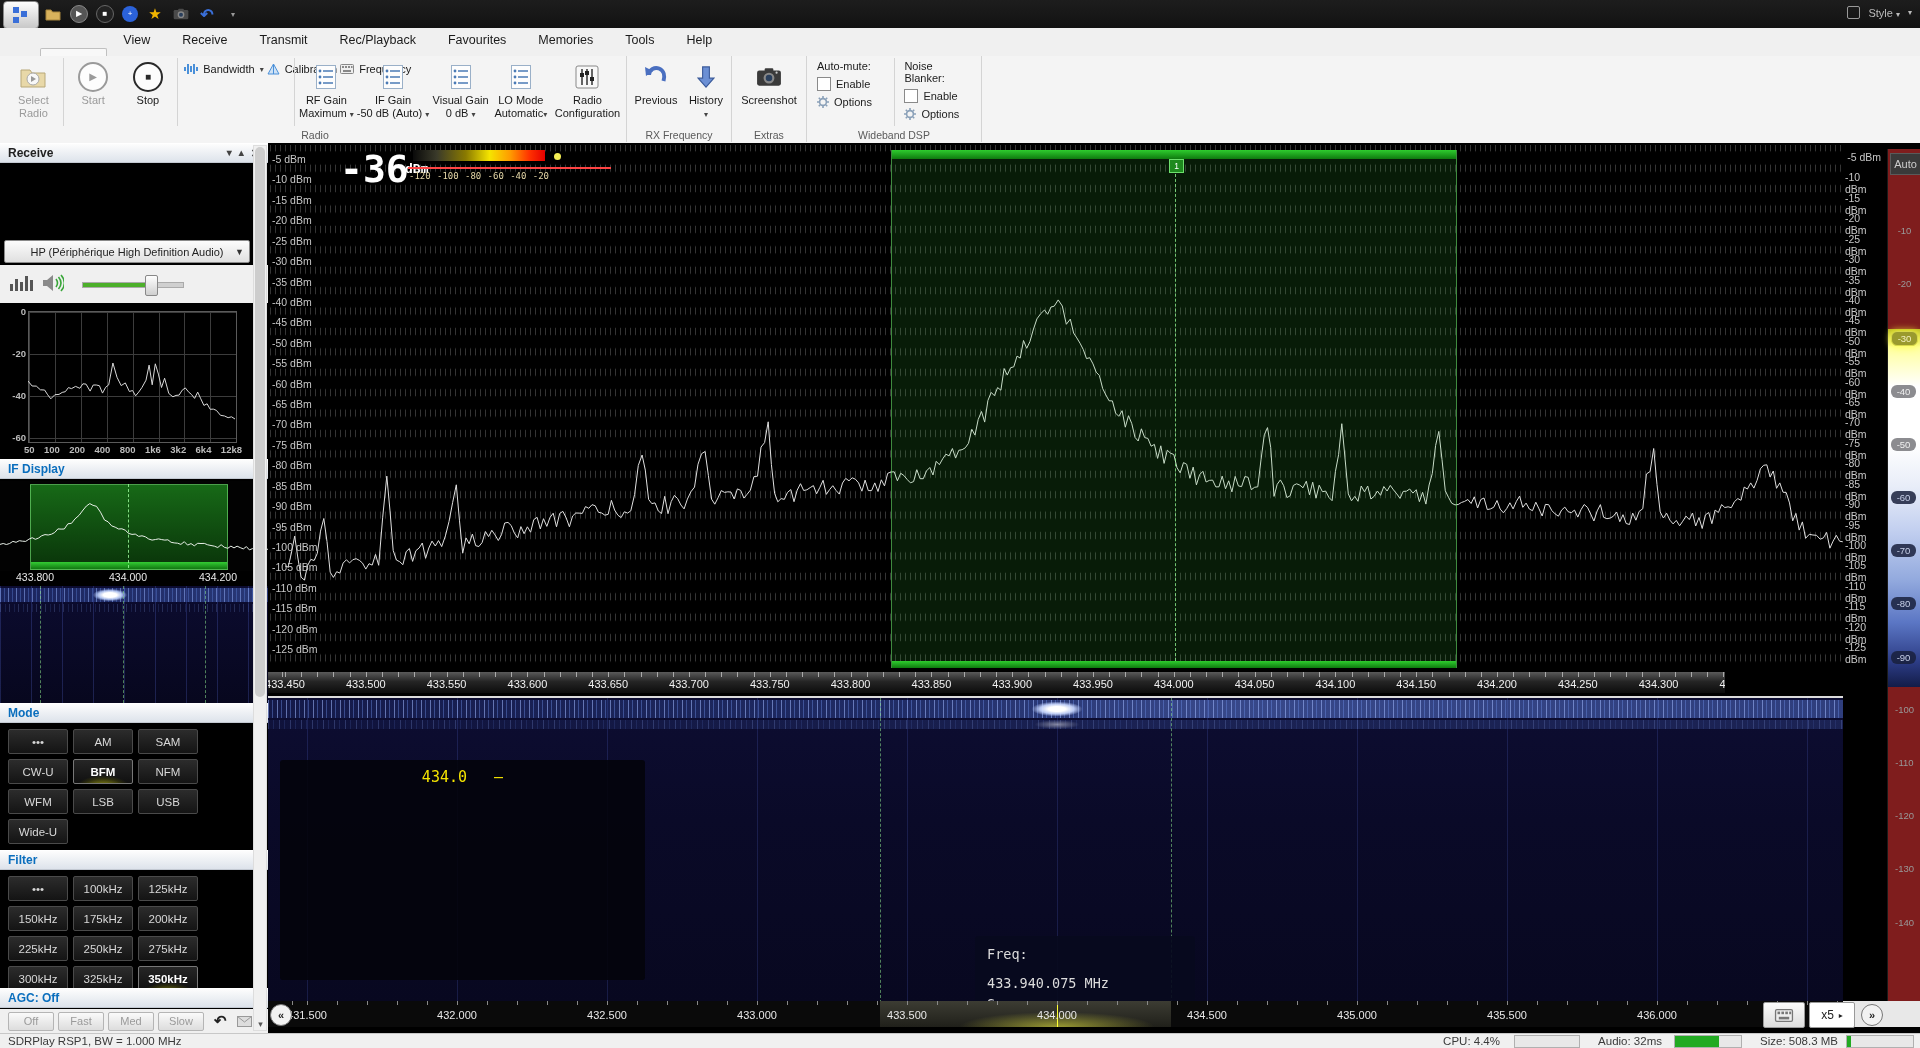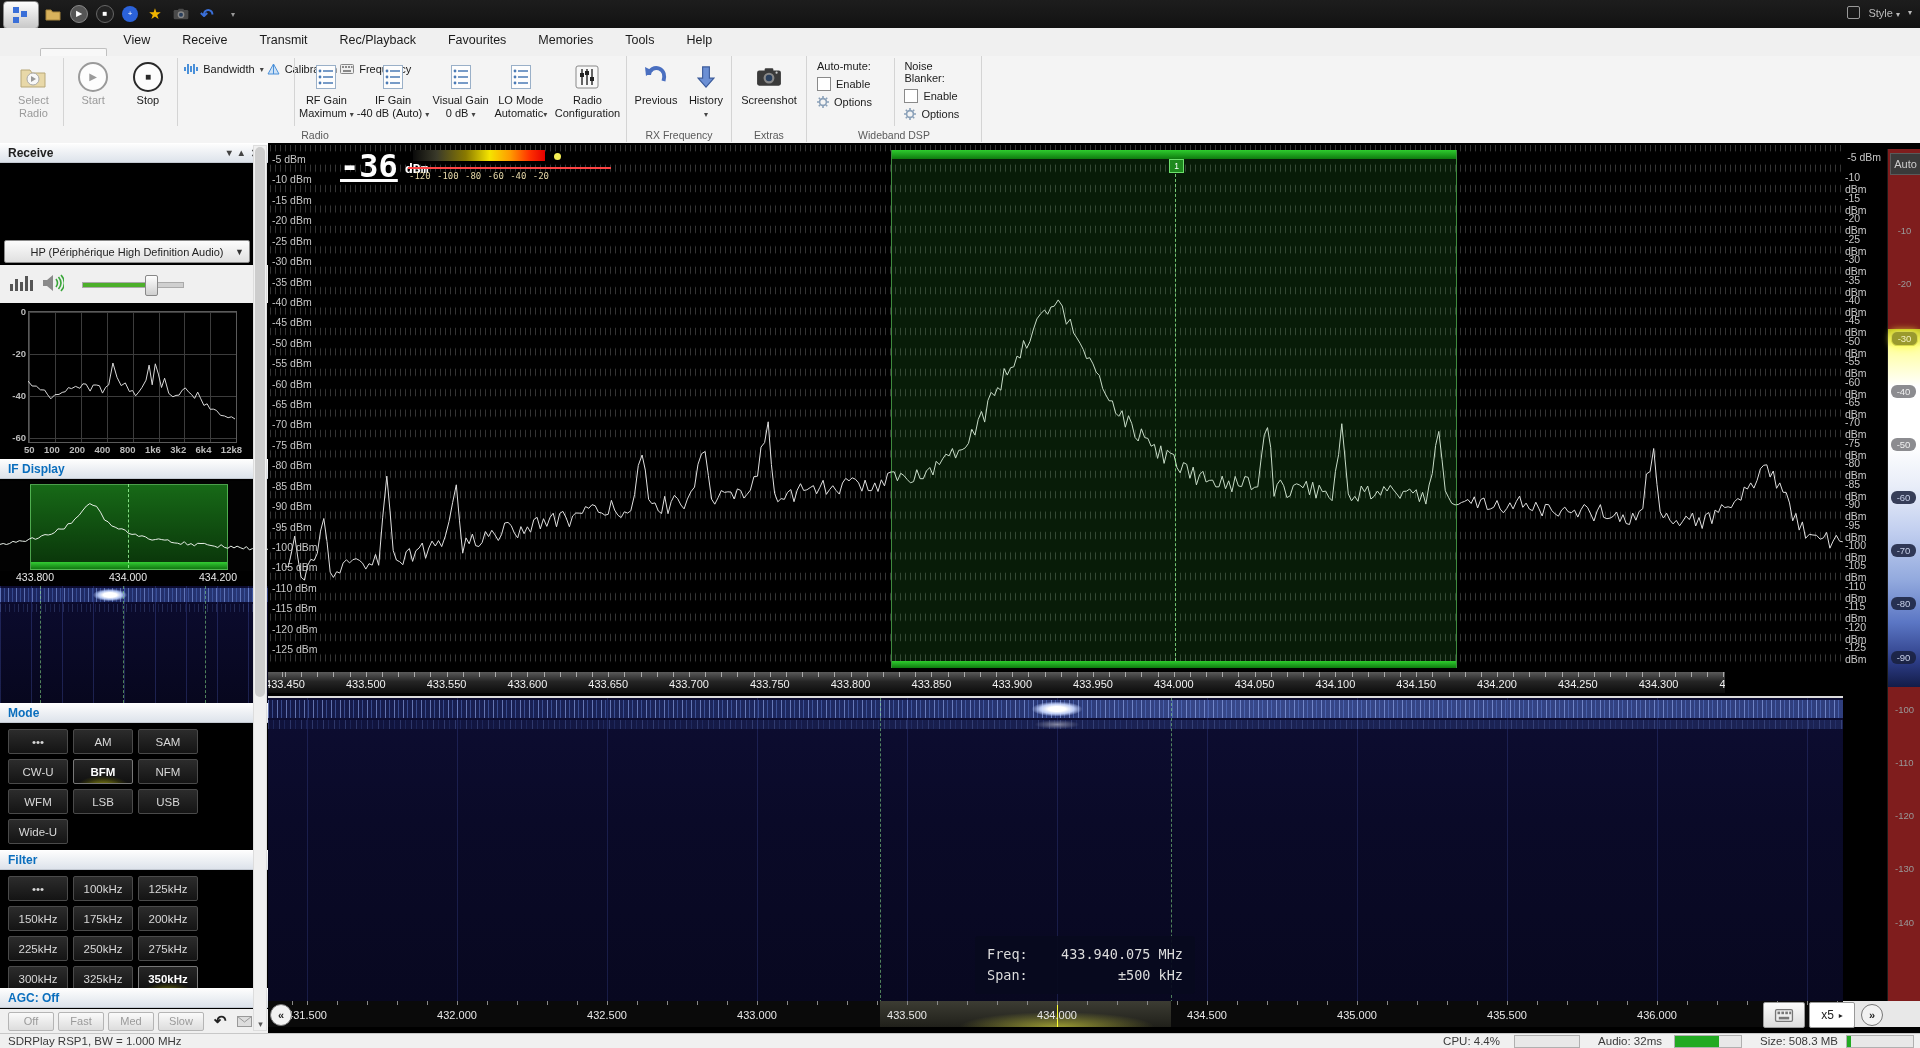--- a/index.html
+++ b/index.html
@@ -94,21 +94,21 @@
   .panel-scroll{position:absolute;right:1px;top:2px;width:14px;height:886px;background:#f0f0f0;border:1px solid #ddd;box-sizing:border-box;}
   .panel-thumb{position:absolute;left:1px;top:1px;width:10px;height:550px;background:#cdcdcd;border-radius:5px;}
   .panel-down{position:absolute;left:1px;bottom:1px;width:11px;text-align:center;color:#555;font-size:9px;}
 
   
   .main{position:absolute;left:268px;top:143px;width:1652px;height:890px;background:#000;}
   .spectrum{position:absolute;left:0;top:2px;width:1575px;height:525px;background:#000;overflow:hidden;
             background-image:radial-gradient(#353535 0.8px,transparent 1px);background-size:5px 20.417px;background-position:0 13px;}
   .db-left{position:absolute;left:4px;top:2px;width:60px;height:525px;}
   .db-left span{position:absolute;left:0;color:#c8c8c8;font-size:10.5px;}
-  .meter-big{position:absolute;left:72px;top:2px;color:#fff;font-size:32px;font-weight:bold;text-decoration:underline;}
+  .meter-big{position:absolute;left:72px;top:2px;color:#fff;font-size:38px;font-weight:bold;}
   .meter-unit{position:absolute;left:137px;top:16px;color:#fff;font-size:13px;font-weight:bold;}
   .legend-bar{position:absolute;left:145px;top:5px;width:132px;height:11px;
               background:linear-gradient(90deg,#0a0a0a,#3a3a2a 18%,#8a7a00 40%,#f5e400 58%,#ff9900 74%,#ff3300 88%,#e60000);}
   .legend-line{position:absolute;left:140px;top:22px;width:203px;height:2px;background:#ff4444;}
   .legend-dot{position:absolute;left:286px;top:8px;width:7px;height:7px;border-radius:50%;background:#f5ef55;}
   .legend-ticks{position:absolute;left:141px;top:26px;width:140px;display:flex;justify-content:space-between;
                 color:#e6d8a8;font-size:9px;font-family:"DejaVu Sans Mono",monospace;}
   .selection{position:absolute;top:5px;height:518px;background:rgba(60,200,60,.14);
              border-left:1px solid rgba(110,230,110,.55);border-right:1px solid rgba(110,230,110,.55);box-sizing:border-box;}
   .sel-top{position:absolute;left:0;right:0;top:0;height:9px;background:linear-gradient(#2ecc2e,#0f7a0f);}
@@ -145,21 +145,21 @@
      background:
        radial-gradient(ellipse 30px 6px at 789px 50%,rgba(235,240,255,.95),transparent 75%),
        repeating-linear-gradient(90deg,rgba(140,170,250,.45) 0 1px,transparent 1px 5px,rgba(100,135,230,.3) 5px 6px,transparent 6px 11px),
        linear-gradient(90deg,rgba(35,55,130,.25),rgba(70,100,190,.45) 55%,rgba(75,105,195,.45));}
   .wf-dash{position:absolute;top:0;bottom:0;border-left:1px dashed rgba(140,230,140,.55);}
   .wf-marker-box{position:absolute;left:12px;top:62px;width:365px;height:220px;background:rgba(3,3,10,.88);border-radius:3px;}
   .wf-marker-text{position:absolute;left:0;top:8px;width:100%;text-align:center;color:#f5e400;
                   font-family:"DejaVu Sans Mono",monospace;font-size:15px;}
   .wf-tooltip{position:absolute;left:707px;top:238px;width:196px;background:rgba(8,10,30,.92);border-radius:4px;
               padding:8px 12px;font-family:"DejaVu Sans Mono",monospace;font-size:13.5px;color:#dcdcdc;line-height:1.55;}
-  .wf-tooltip .row{display:flex;justify-content:space-between;gap:8px;}
+  .wf-tooltip .row{display:flex;justify-content:space-between;gap:8px;flex-direction:column;}
   .wf-ruler{position:absolute;left:0;top:858px;width:1652px;height:26px;background:#e8e8e8;}
   .wf-scale{position:absolute;left:0;top:0;width:1575px;height:26px;background:#0a0a0a;overflow:hidden;}
   .wf-hl{position:absolute;left:612px;top:0;width:291px;height:26px;
          background:radial-gradient(ellipse 130px 20px at 177px 100%,rgba(255,255,70,.55),transparent 75%),linear-gradient(#3c3c33,#20201a);}
   .wf-cursor{position:absolute;left:789px;top:0;width:1px;height:26px;background:#ffff33;}
   .wf-scale .ticks{position:absolute;left:0;top:0;width:100%;height:4px;
         background-image:repeating-linear-gradient(90deg,#888 0 1px,transparent 1px 30px);background-position:39px 0;}
   .wf-scale span{position:absolute;top:8px;transform:translateX(-50%);color:#e8e8e8;font-size:11px;}
   .nav-circle{position:absolute;top:3px;width:20px;height:20px;border-radius:50%;background:#f2f2f2;border:1px solid #777;
               color:#222;font-size:11px;font-weight:bold;display:flex;align-items:center;justify-content:center;}
@@ -317,21 +317,21 @@
                     <line x1="7" y1="12" x2="17" y2="12"></line>
                     <line x1="7" y1="18" x2="17" y2="18"></line>
                   </g>
                   <g fill="#4a7ab5">
                     <circle cx="4" cy="6" r="1.4"></circle>
                     <circle cx="4" cy="12" r="1.4"></circle>
                     <circle cx="4" cy="18" r="1.4"></circle>
                   </g>
                 </svg>
               </span>
-            <span><span>IF Gain</span><br><span>-40 dB (Auto)</span> <span class="caret">▾</span></span>
+            <span><span>IF Gain</span><br><span>-50 dB (Auto)</span> <span class="caret">▾</span></span>
           </div>
           <div class="bigbtn" style="width:64px;">
             <span class="bicon">
               <svg width="20" height="24" viewBox="0 0 20 24">
                   <rect x="0.5" y="0.5" width="19" height="23" fill="#fdfdfd" stroke="#9ab0c8"></rect>
                   <g stroke="#4a7ab5" stroke-width="1.5">
                     <line x1="7" y1="6" x2="17" y2="6"></line>
                     <line x1="7" y1="12" x2="17" y2="12"></line>
                     <line x1="7" y1="18" x2="17" y2="18"></line>
                   </g>
@@ -753,20 +753,23 @@
           <span class="tick" style="top: 768px;">-140</span>
         </div>
     </div>
 
     <div class="waterfall">
       <div class="wf-grid"></div>
       <div class="wf-band1"></div>
       <div class="wf-band2"></div>
       <div class="wf-dash" id="wf-dash-l" style="left: 612px;"></div>
       <div class="wf-dash" id="wf-dash-r" style="left: 903px;"></div>
+      <div class="wf-marker-box">
+        <div class="wf-marker-text"><span>434.0</span>&nbsp;&nbsp;&nbsp;<span>–</span></div>
+      </div>
       <div class="wf-toolt wf-tooltip">
         <div class="row">
             <span>Freq:</span>
             <span>433.940.075 MHz</span>
           </div>
         <div class="row">
             <span>Span:</span>
             <span>±500 kHz</span>
           </div>
       </div>

